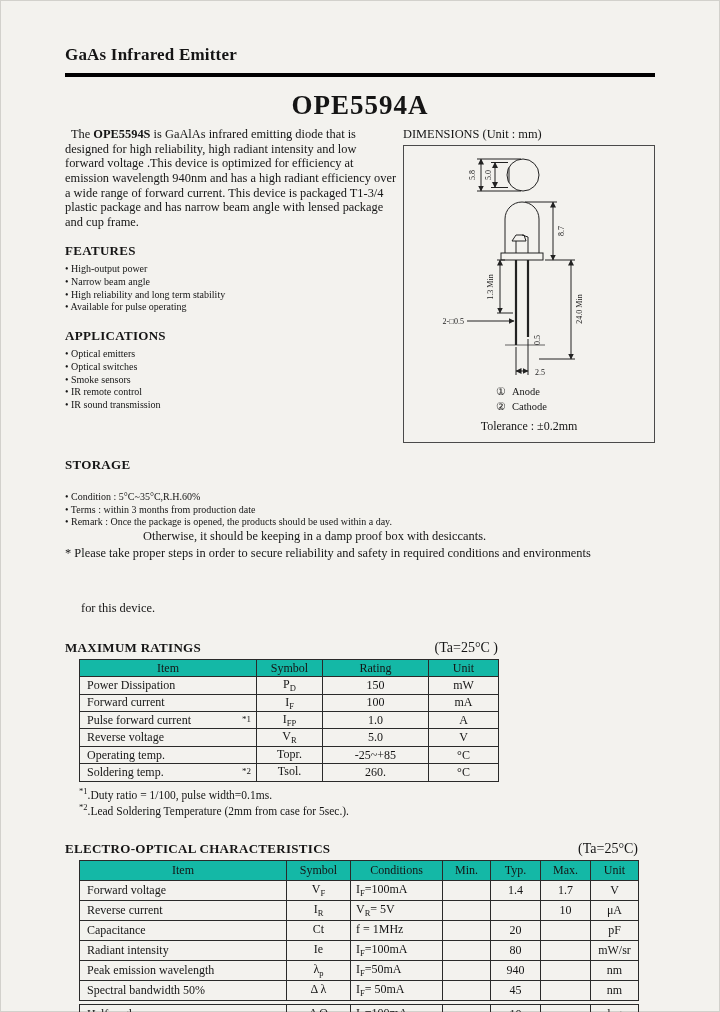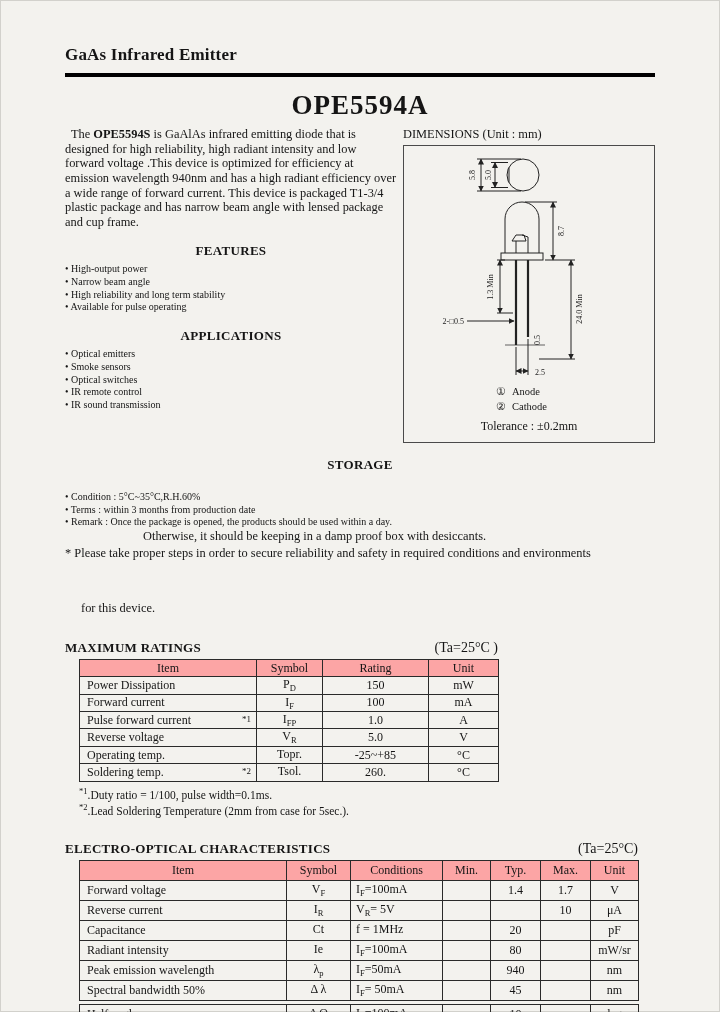--- a/index.html
+++ b/index.html
@@ -12,21 +12,21 @@
   
   .doc-header { border-bottom:4px solid #000; padding-bottom:8px; }
   .doc-header h1 { margin:0; font-size:17px; font-weight:bold; letter-spacing:0.2px; }
   .part-number { margin:13px 0 6px 0; text-align:center; font-size:27px; font-weight:bold; letter-spacing:1px; }
   
   .two-col { display:flex; margin-top:6px; }
   .left-col { width:332px; }
   .right-col { margin-left:auto; width:252px; }
   .intro { margin:0; font-size:12.4px; line-height:1.18; text-align:left; }
   .intro .indent { white-space:pre; }
-  h3.sec { margin:14px 0 4px 0; font-size:13px; font-weight:bold; letter-spacing:0.3px;text-align:center; }
+  h3.sec { margin:14px 0 4px 0; font-size:13px; font-weight:bold; letter-spacing:0.3px; }
   ul.plain { list-style:none; margin:0; padding:0; font-size:10px; line-height:1.27; }
   ul.plain li::before { content:"• "; }
   
   .dim-title { font-size:12.4px; margin:0 0 3px 0; }
   .dim-box { border:1px solid #4a4a4a; height:298px; box-sizing:border-box; padding-top:3px; }
   .dim-box svg { display:block; margin:0 auto; font-family:"Liberation Serif","DejaVu Serif",serif; }
   .pin-legend { margin:0 0 0 92px; font-size:10.5px; line-height:1.35; }
   .pin-num { display:inline-block; width:16px; font-size:11px; }
   .tolerance { text-align:center; font-size:12px; margin-top:5px; }
   
@@ -35,21 +35,21 @@
   .storage .cont { padding-left:78px; }
   .storage .star-note { margin-top:2px; }
   .storage .star-cont { padding-left:16px;margin-top:40px; }
   
   .tbl-head { display:flex; justify-content:space-between; align-items:flex-end; }
   .tbl-head .cond { font-size:14px;margin-left:29px; }
   .mr-head { width:433px; margin-top:24px; }
   .eo-head { width:573px; margin-top:22px; }
   table.dt { border-collapse:collapse; table-layout:fixed; margin-left:14px; margin-top:3px; font-size:12px; }
   table.dt th, table.dt td { border:1px solid #2a2a2a; padding:0 5px; height:16px; text-align:center; font-weight:normal; overflow:hidden; white-space:nowrap; }
-  table.dt th { background:#fca5a5;margin-top:36px; }
+  table.dt th { background:#14b8a6;margin-top:36px; }
   table.dt td.c-item { text-align:left; padding-left:7px; }
   table.dt td.c-cond { text-align:left; padding-left:5px; }
   table.eo th, table.eo td { height:19px; }
   sub.s { font-size:8.5px; }
   sup.note-ref { float:right; font-size:9px; margin-top:1px; }
   .footnotes { margin:4px 0 0 14px; font-size:11.5px; line-height:1.3; }
   .footnotes sup { font-size:8.5px; }
   .eo-extra { margin-top:4px; }
 </style>
 </head>
@@ -72,22 +72,22 @@
       <ul class="plain">
         <li>High-output power</li>
         <li>Narrow beam angle</li>
         <li>High reliability and long term stability</li>
         <li>Available for pulse operating</li>
       </ul>
 
       <h3 class="sec">APPLICATIONS</h3>
       <ul class="plain">
         <li>Optical emitters</li>
+        <li>Optical switches</li>
         <li>Smoke sensors</li>
-        <li>Optical switches</li>
         <li>IR remote control</li>
         <li>IR sound transmission</li>
       </ul>
     </div>
 
     <div class="right-col">
       <div class="dim-title">DIMENSIONS (Unit : mm)</div>
       <div class="dim-box">
         <svg viewBox="0 0 248 235" width="248" height="235">
           <defs>

